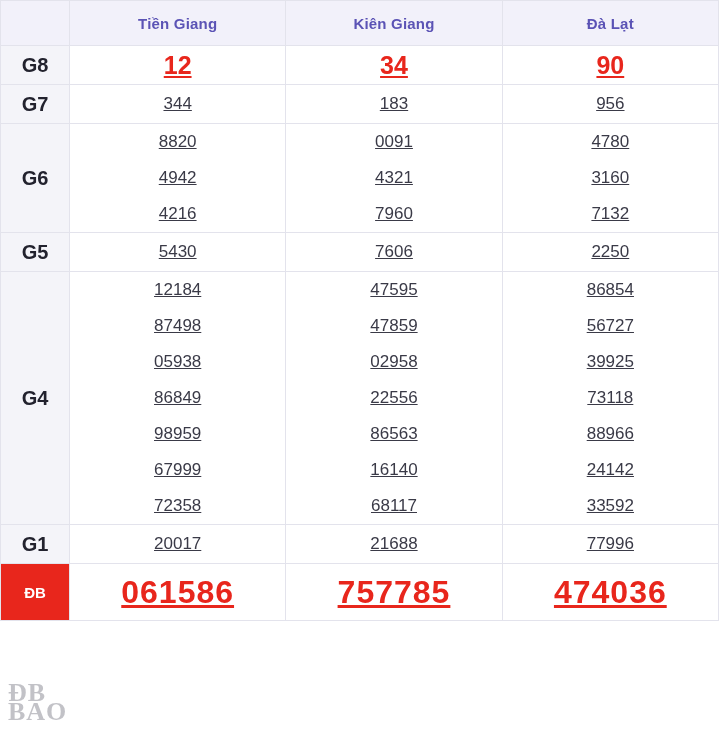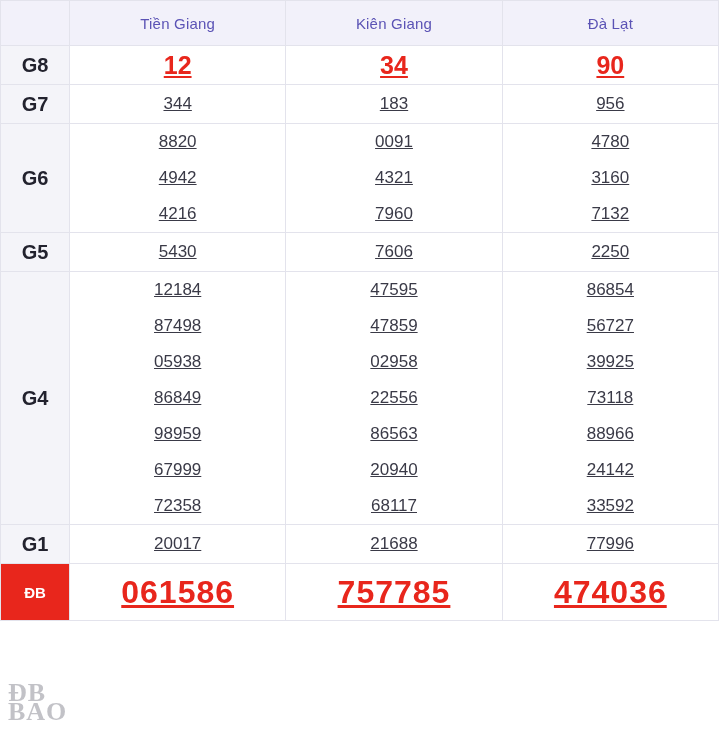--- a/index.html
+++ b/index.html
@@ -21,21 +21,21 @@
   #lottery-table td, #lottery-table th {
     border: 1px solid #e3e3ec;
     padding: 0;
     text-align: center;
     vertical-align: middle;
   }
   .head-cell {
     background: #f2f1fa;
     color: #5b53b5;
     font-size: 15px;
-    font-weight: normal;
+    font-weight: bold;
     height: 44px;
     letter-spacing: .2px;
   }
   .head-corner {
     background: #f2f1fa;
     width: 68px;
   }
   .prize-label {
     background: #f4f4f9;
     color: #22222e;
@@ -184,21 +184,21 @@
         <div>98959</div>
         <div>67999</div>
         <div>72358</div>
       </td>
       <td class="num-cell">
         <div>47595</div>
         <div>47859</div>
         <div>02958</div>
         <div>22556</div>
         <div>86563</div>
-        <div>20940</div>
+        <div>16140</div>
         <div>68117</div>
       </td>
       <td class="num-cell">
         <div>86854</div>
         <div>56727</div>
         <div>39925</div>
         <div>73118</div>
         <div>88966</div>
         <div>24142</div>
         <div>33592</div>

